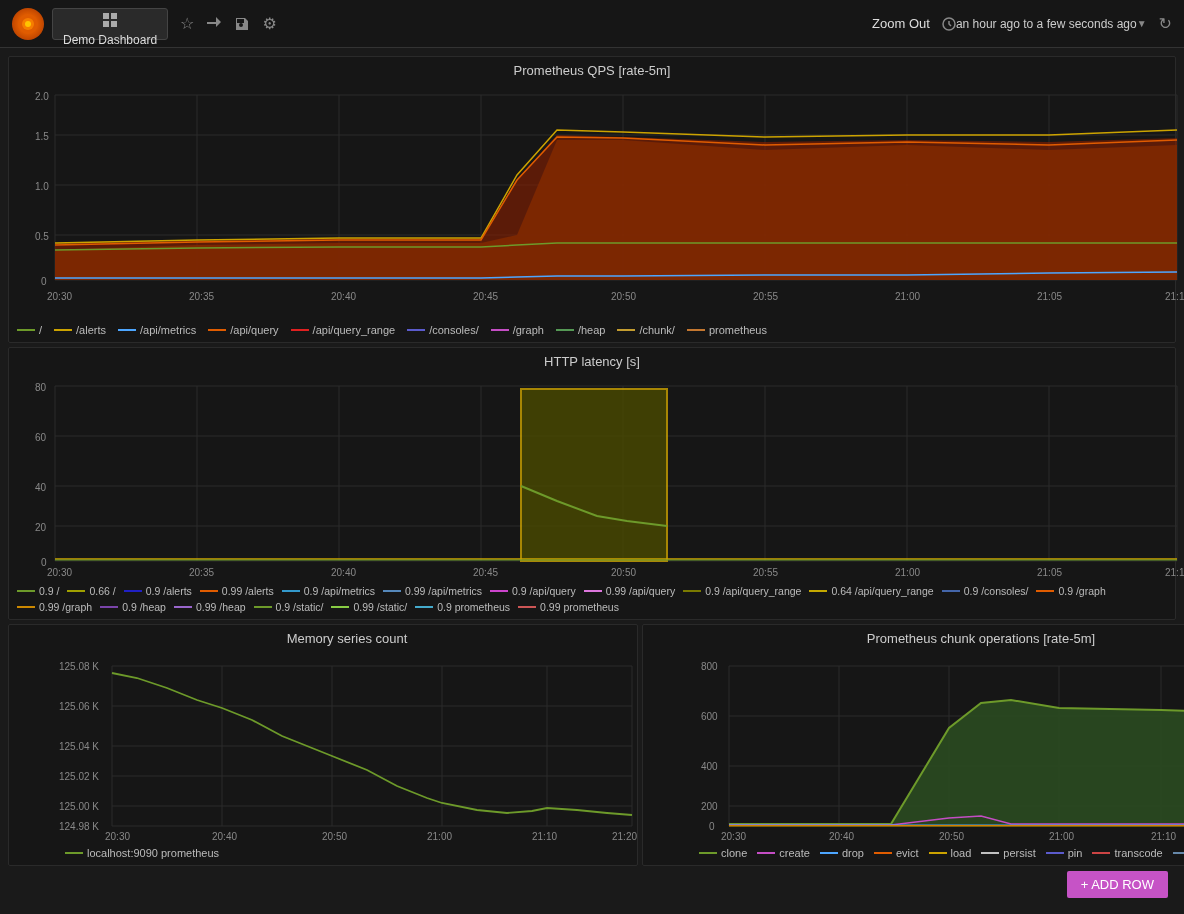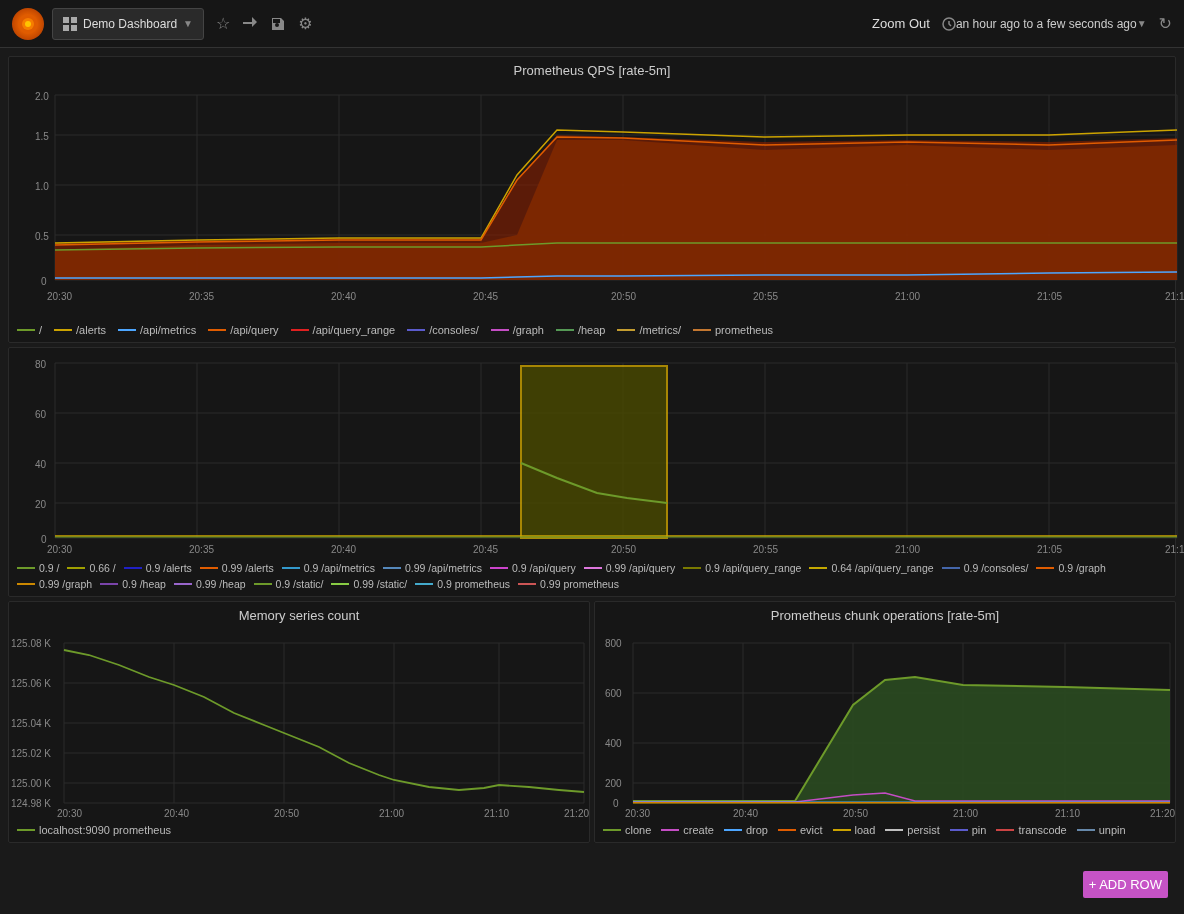--- a/index.html
+++ b/index.html
@@ -28,20 +28,21 @@
       background: #2a2a2a;
       border: 1px solid #444;
       border-radius: 3px;
       color: #ddd;
       display: flex;
       align-items: center;
       gap: 6px;
       padding: 4px 10px;
       cursor: pointer;
       height: 32px;
+      flex-direction: column;
     }
     .navbar-icons {
       display: flex;
       align-items: center;
       gap: 12px;
       margin-left: 4px;
     }
     .nav-icon {
       color: #888;
       cursor: pointer;
@@ -88,20 +89,21 @@
       font-weight: 400;
     }
 
     
     .charts-row {
       display: flex;
       gap: 4px;
     }
     .chart-half {
       flex: 1;
+      padding-left: 48px;
     }
 
     
     .chart-area {
       width: 100%;
       position: relative;
     }
     svg { display: block; }
 
     
@@ -126,21 +128,21 @@
 
     
     .add-row-btn {
       position: fixed;
       bottom: 16px;
       right: 16px;
       background: #c653c6;
       border: none;
       border-radius: 2px;
       color: white;
-      padding: 6px 6px;
+      padding: 6px 14px;
       cursor: pointer;
       font-size: 13px;
       font-weight: 500;
     }
 
     .y-axis-label {
       font-size: 10px;
       fill: #888;
     }
     .x-axis-label {
@@ -288,30 +290,31 @@
       <span class="legend-item">
           <span class="legend-line" style="background:#c44dc4;"></span>
           <span>/graph</span>
         </span>
       <span class="legend-item">
           <span class="legend-line" style="background:#559955;"></span>
           <span>/heap</span>
         </span>
       <span class="legend-item">
           <span class="legend-line" style="background:#c49d30;"></span>
-          <span>/metrics/</span>
+          <span>/chunk/</span>
         </span>
       <span class="legend-item">
           <span class="legend-line" style="background:#c47730;"></span>
           <span>prometheus</span>
         </span>
     </div>
   </div>
 
   <div class="panel">
+    <div class="panel-title">HTTP latency [s]</div>
     <div class="chart-area">
       <svg width="1168" height="210" style="margin-left:8px;">
 
         <text x="18" y="20" class="y-axis-label">80</text>
         <text x="18" y="70" class="y-axis-label">60</text>
         <text x="18" y="120" class="y-axis-label">40</text>
         <text x="18" y="160" class="y-axis-label">20</text>
         <text x="24" y="195" class="y-axis-label">0</text>
 
         <line x1="38" y1="15" x2="1160" y2="15" class="grid-line"></line>

